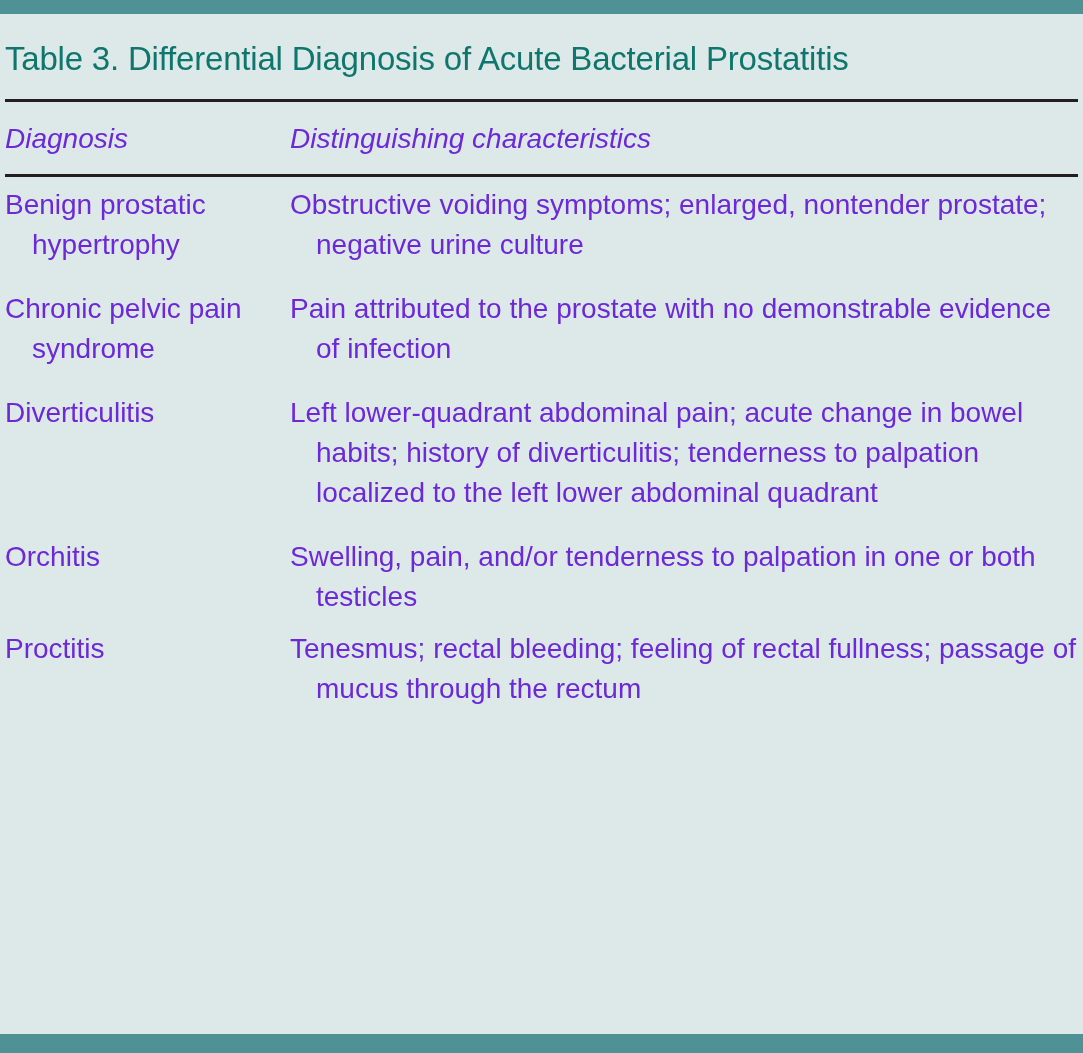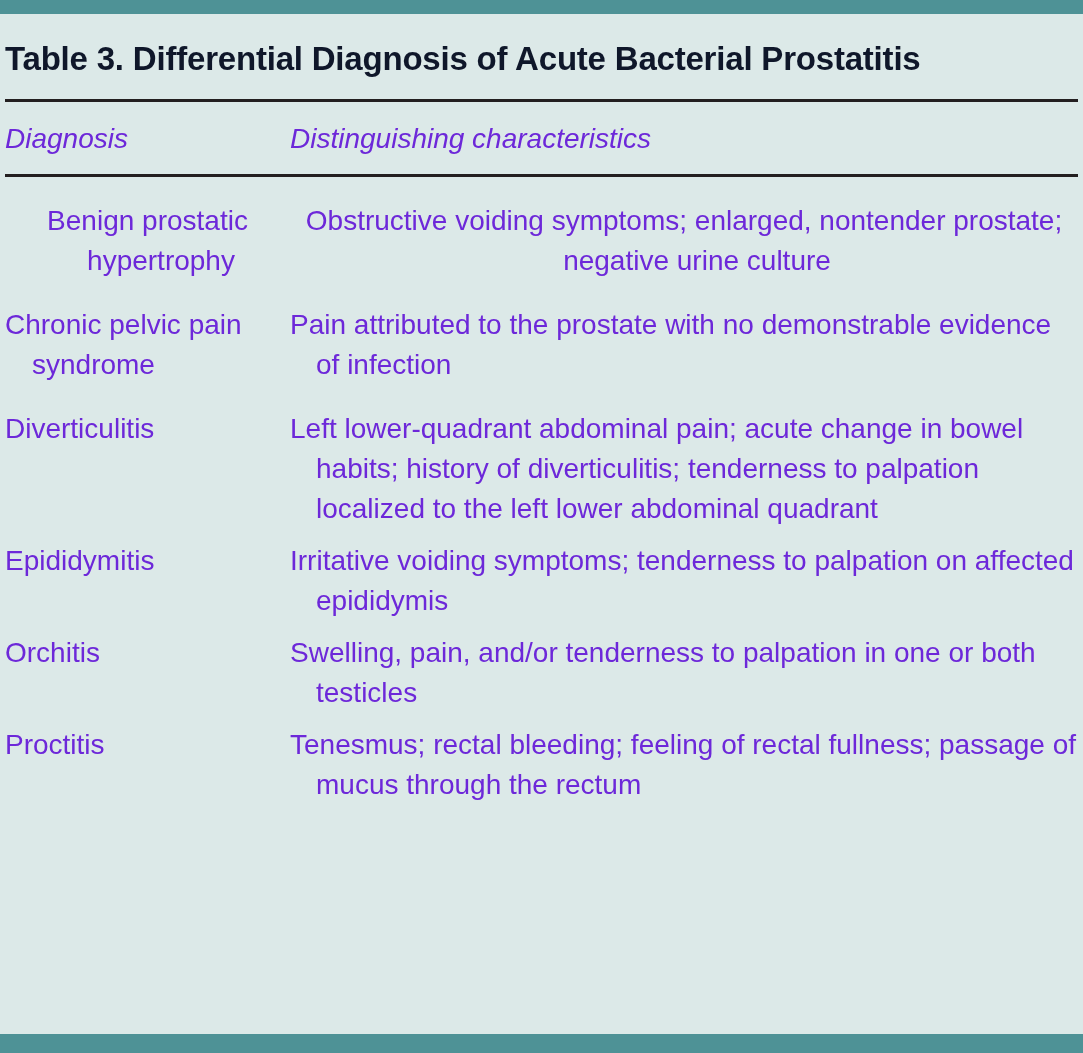--- a/index.html
+++ b/index.html
@@ -33,22 +33,22 @@
     position: absolute;
     top: 14px;
     left: 0;
     width: 1083px;
     padding: 0 5px 0 5px;
     box-sizing: border-box;
   }
 
   .table-title {
     font-size: 33px;
-    font-weight: bold;
-    color: #0f172a;
+    font-weight: normal;
+    color: #0f766e;
     letter-spacing: -0.2px;
     line-height: 1.1;
     margin: 27px 0 0 0;
     white-space: nowrap;
   }
 
   .rule {
     height: 3px;
     background: #231f20;
     width: 1073px;
@@ -82,22 +82,21 @@
 
   .body-row td {
     padding-left: 27px;
     text-indent: -27px;
   }
   .body-row td.col-desc {
     padding-left: 26px;
     text-indent: -26px;
   }
   .body-row.first-body td {
-    padding-top: 24px;
-    text-align: center;
+    padding-top: 8px;
   }
   .body-row td {
     padding-bottom: 0px;
   }
   .spacer-row td {
     height: 12px;
     font-size: 0;
     line-height: 0;
   }
 </style>
@@ -155,24 +154,20 @@
           <tr class="spacer-row">
             <td colspan="2"></td>
           </tr>
           <tr class="body-row">
             <td class="col-diag">Diverticulitis</td>
             <td class="col-desc">Left lower-quadrant abdominal pain; acute change in bowel habits; history of diverticulitis; tenderness to palpation localized to the left lower abdominal quadrant</td>
           </tr>
           <tr class="spacer-row">
             <td colspan="2"></td>
           </tr>
-          <tr class="body-row">
-            <td class="col-diag">Epididymitis</td>
-            <td class="col-desc">Irritative voiding symptoms; tenderness to palpation on affected epididymis</td>
-          </tr>
           <tr class="spacer-row">
             <td colspan="2"></td>
           </tr>
           <tr class="body-row">
             <td class="col-diag">Orchitis</td>
             <td class="col-desc">Swelling, pain, and/or tenderness to palpation in one or both testicles</td>
           </tr>
           <tr class="spacer-row">
             <td colspan="2"></td>
           </tr>

